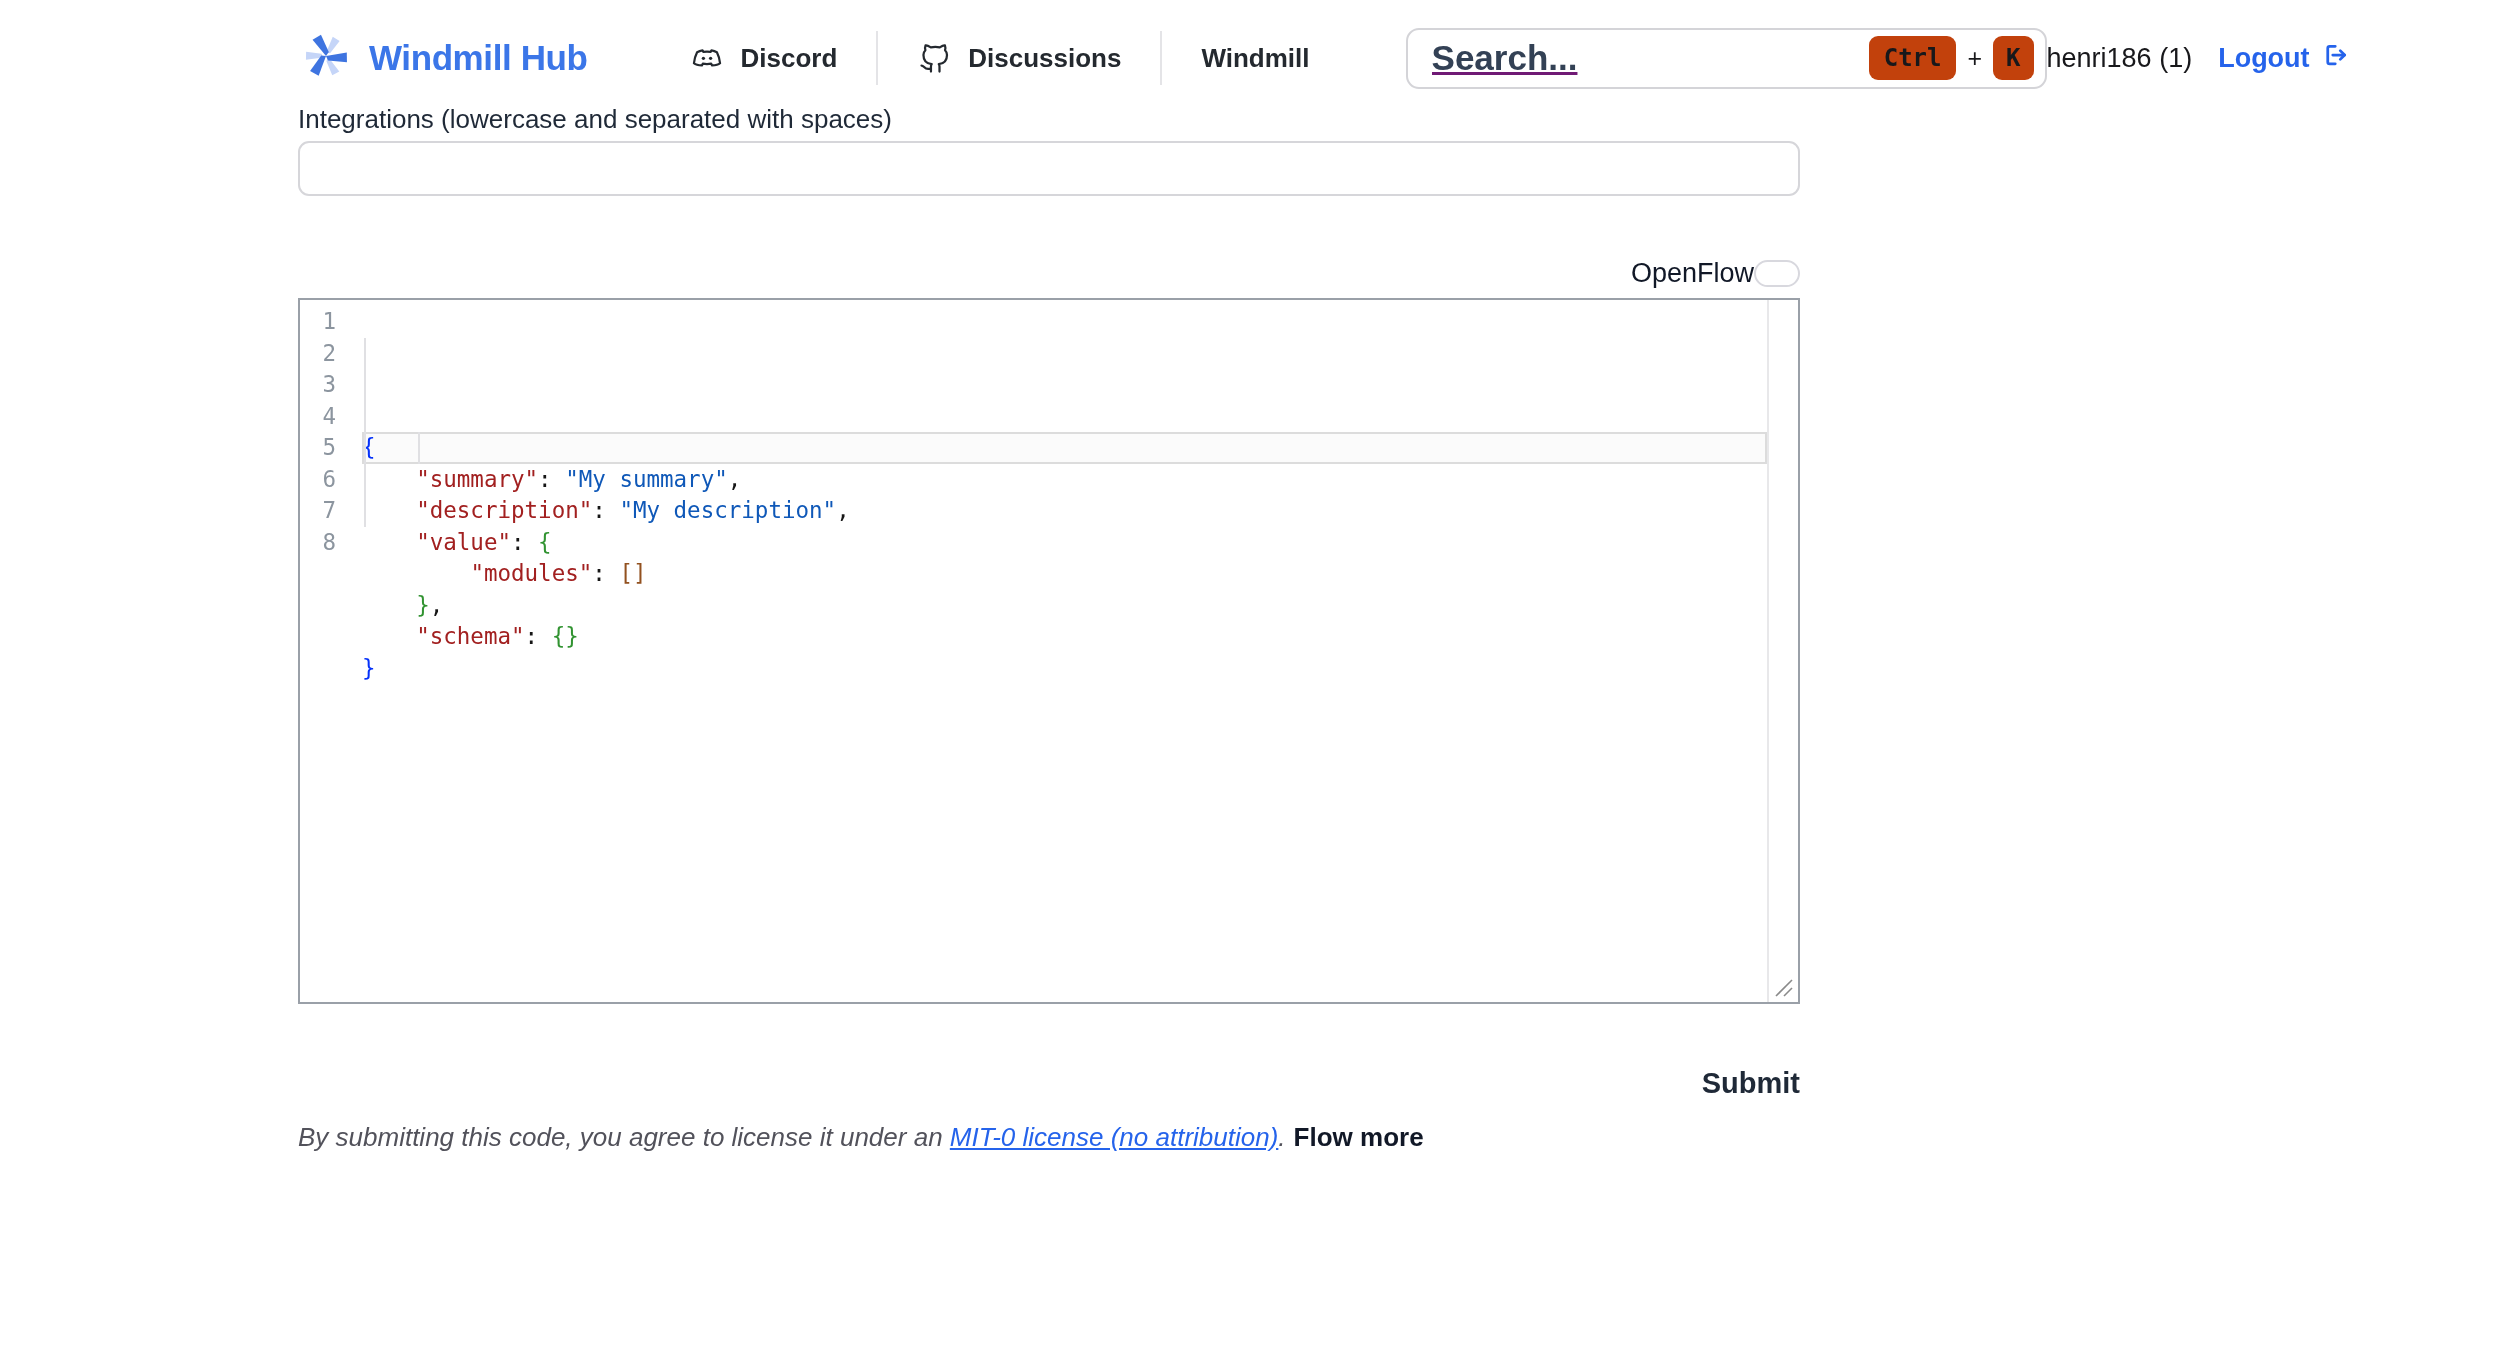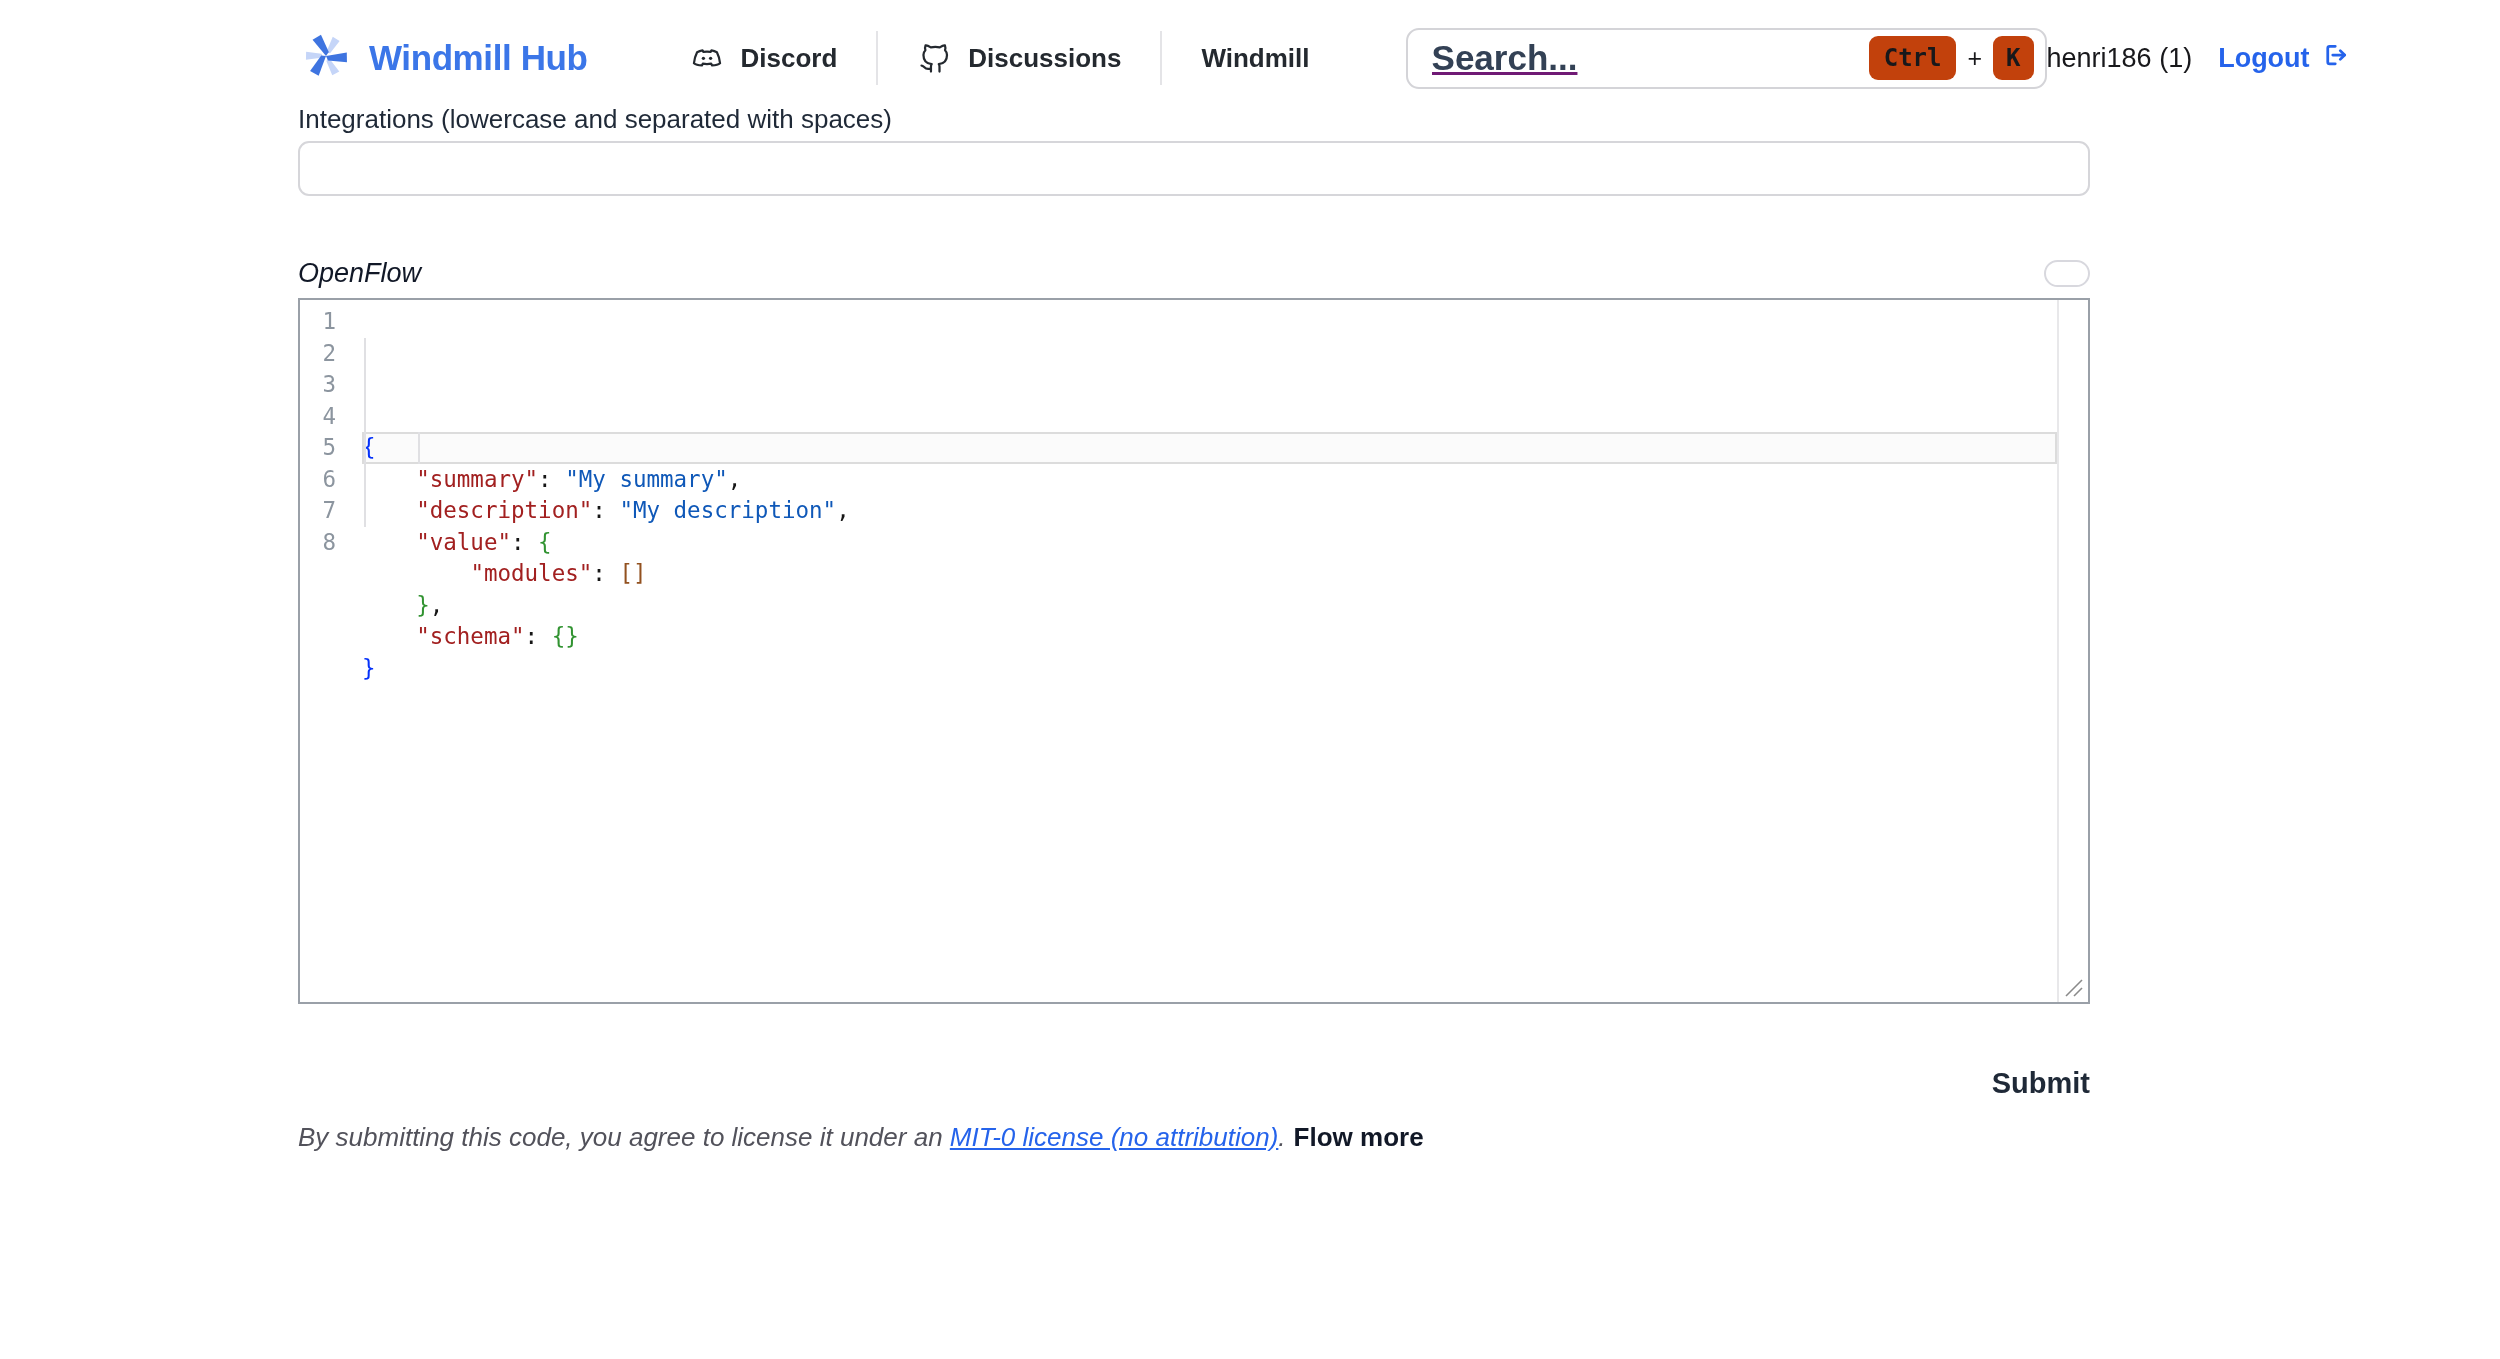--- a/index.html
+++ b/index.html
@@ -1,21 +1,21 @@
 <!DOCTYPE html>
 <html style="--brand-blue: #3b76e8; --link-blue: #2563eb; --heading: #1e293b; --code-key: #a22020; --code-string: #0f58b8; --code-punct: #161616; --code-bracket-1: #0431fa; --code-bracket-2: #319331; --code-bracket-3: #92511f;"><head>
 <meta charset="utf-8">
 <style>
   html,body { margin:0; padding:0; background:#ffffff; }
   body {
     width:2500px; height:1359px; position:relative; overflow:hidden;
     font-family:"Liberation Sans", sans-serif; color:#1f2937;
     -webkit-font-smoothing:antialiased;
   }
-  .container { width:1792px; margin-left:298px; }
+  .container { width:1502px; margin-left:298px; }
 
   
   .header { display:flex; align-items:center; padding-top:26px; }
   .logo { display:flex; align-items:center; gap:15px; text-decoration:none; cursor:pointer; }
   .logo-text { font-size:35px; font-weight:700; letter-spacing:-0.4px; color:var(--brand-blue); white-space:nowrap; }
   .nav { display:flex; align-items:center; margin-left:102px; }
   .nav-item { display:flex; align-items:center; gap:15px; font-size:26px; font-weight:600; color:#24292f; cursor:pointer; white-space:nowrap; }
   .nav-item svg { display:block; }
   .nav-sep { width:2px; height:54px; background:#e4e4e7; margin:0 39px; }
 
@@ -35,21 +35,21 @@
   .logout { display:flex; align-items:center; gap:9px; color:var(--link-blue);
     font-size:27px; font-weight:700; cursor:pointer; text-decoration:none; white-space:nowrap; }
 
   
   .page-title { margin:14px 0 0 0; font-size:47px; line-height:1.0; font-weight:800; letter-spacing:-0.8px; color:var(--heading); }
   .field-label { margin-top:14px; font-size:26px; color:#1f2937; }
   .integrations-input { display:block; margin-top:6px; width:100%; height:55px; box-sizing:border-box;
     border:2px solid #d6d6da; border-radius:11px; background:#fff; outline:none;
     font-family:"Liberation Sans", sans-serif; font-size:26px; color:#111827; padding:0 20px; }
 
-  .openflow-row { margin-top:62px; display:flex; align-items:center; justify-content:space-between;font-style:italic; }
+  .openflow-row { margin-top:62px; display:flex; align-items:center; justify-content:flex-end; }
   .openflow-label { font-size:27px; color:#111827; }
   .toggle { width:46px; height:27px; box-sizing:border-box; border:2px solid #d8d8de; border-radius:999px; background:#fff; cursor:pointer; }
 
   
   .editor { margin-top:9px; position:relative; height:706px; box-sizing:border-box;
     border:2px solid #9aa0a8; background:#fff; display:flex; }
   .gutter { flex:0 0 36px; padding-top:6px; text-align:right;
     font-family:"DejaVu Sans Mono", monospace; font-size:22.5px; line-height:31.5px; color:#8c959f; }
   .code-area { position:relative; flex:1; min-width:0; padding-top:6px; padding-left:26px;
     font-family:"DejaVu Sans Mono", monospace; font-size:22.5px; line-height:31.5px;

